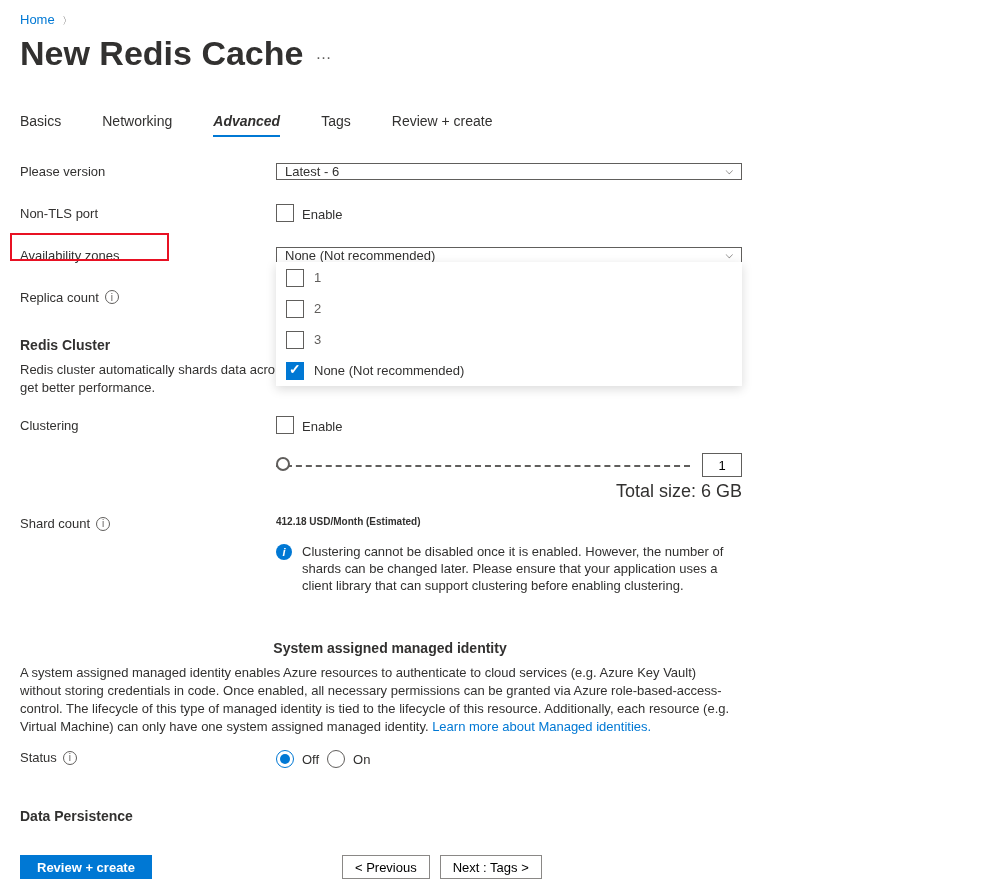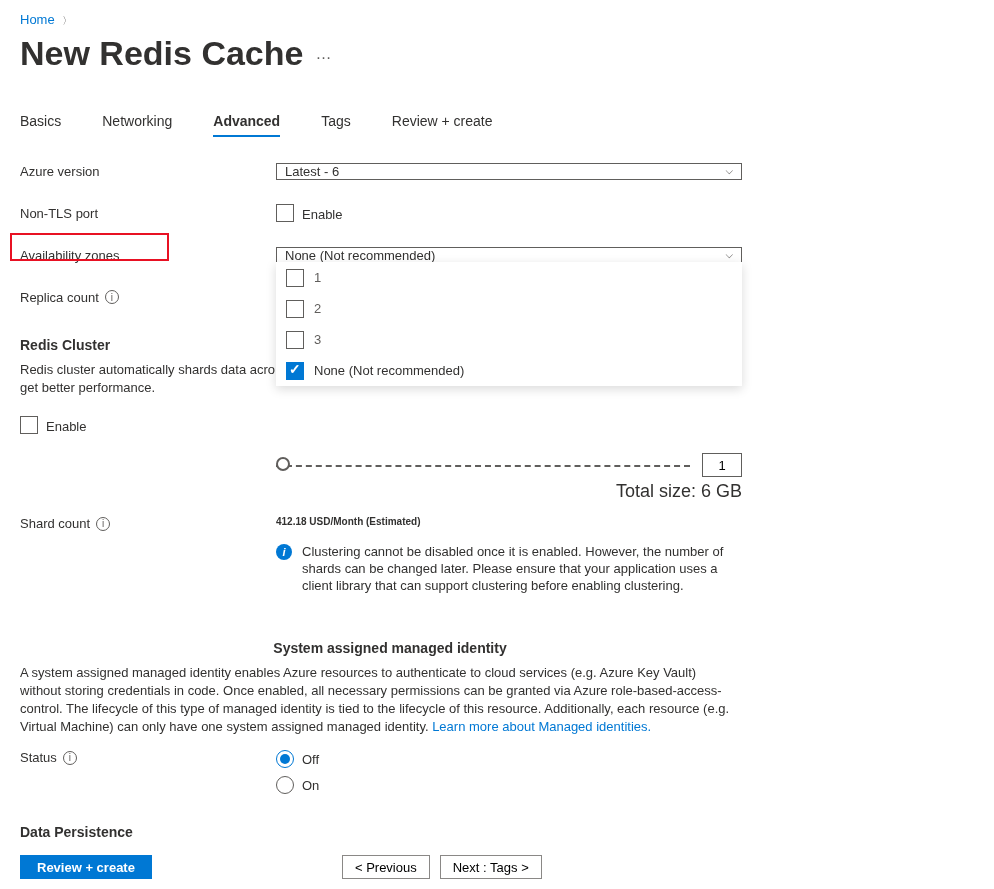--- a/index.html
+++ b/index.html
@@ -57,20 +57,21 @@
     .tab {
       padding-bottom: 6px;
       font-size: 14px;
       color: #323130;
       border-bottom: 2px solid transparent;
       cursor: pointer;
     }
     .tab.active {
       font-weight: 600;
       border-bottom-color: #0078d4;
+      font-style: italic;
     }
     .form-area {
       width: 740px;
     }
     .row {
       display: flex;
       align-items: center;
       margin-bottom: 14px;
       min-height: 28px;
     }
@@ -247,21 +248,21 @@
       flex-shrink: 0;
       margin-top: 1px;
     }
     .link {
       color: #0078d4;
       text-decoration: none;
       cursor: pointer;
     }
     .radio-group {
       display: flex;
-      flex-direction: column;
+      flex-direction: row;
       gap: 8px;
     }
     .radio-item {
       display: flex;
       align-items: center;
       gap: 8px;
       cursor: pointer;
     }
     .radio {
       width: 18px;
@@ -328,21 +329,21 @@
   <div class="tab">Basics</div>
   <div class="tab">Networking</div>
   <div class="tab active">Advanced</div>
   <div class="tab">Tags</div>
   <div class="tab">Review + create</div>
 </div>
 
 <div class="form-area">
 
   <div class="row">
-    <div class="label-col">Azure version</div>
+    <div class="label-col">Please version</div>
     <div class="ctrl-col">
       <div class="select-box">
         <span>Latest - 6</span>
         <span class="chev-down">⌵</span>
       </div>
     </div>
   </div>
 
   <div class="row">
     <div class="label-col">Non-TLS port</div>
@@ -372,20 +373,21 @@
     <div class="ctrl-col"></div>
   </div>
 
   <div class="section-head">Redis Cluster</div>
   <div class="section-desc">
     <span>Redis cluster automatically shards data acro</span><br>
     <span>get better performance.</span>
   </div>
 
   <div class="row">
+    <div class="label-col">Clustering</div>
     <div class="ctrl-col">
       <div class="enable-wrap">
         <span class="checkbox"></span>
         <span>Enable</span>
       </div>
     </div>
   </div>
 
   <div class="row">
     <div class="label-col">

